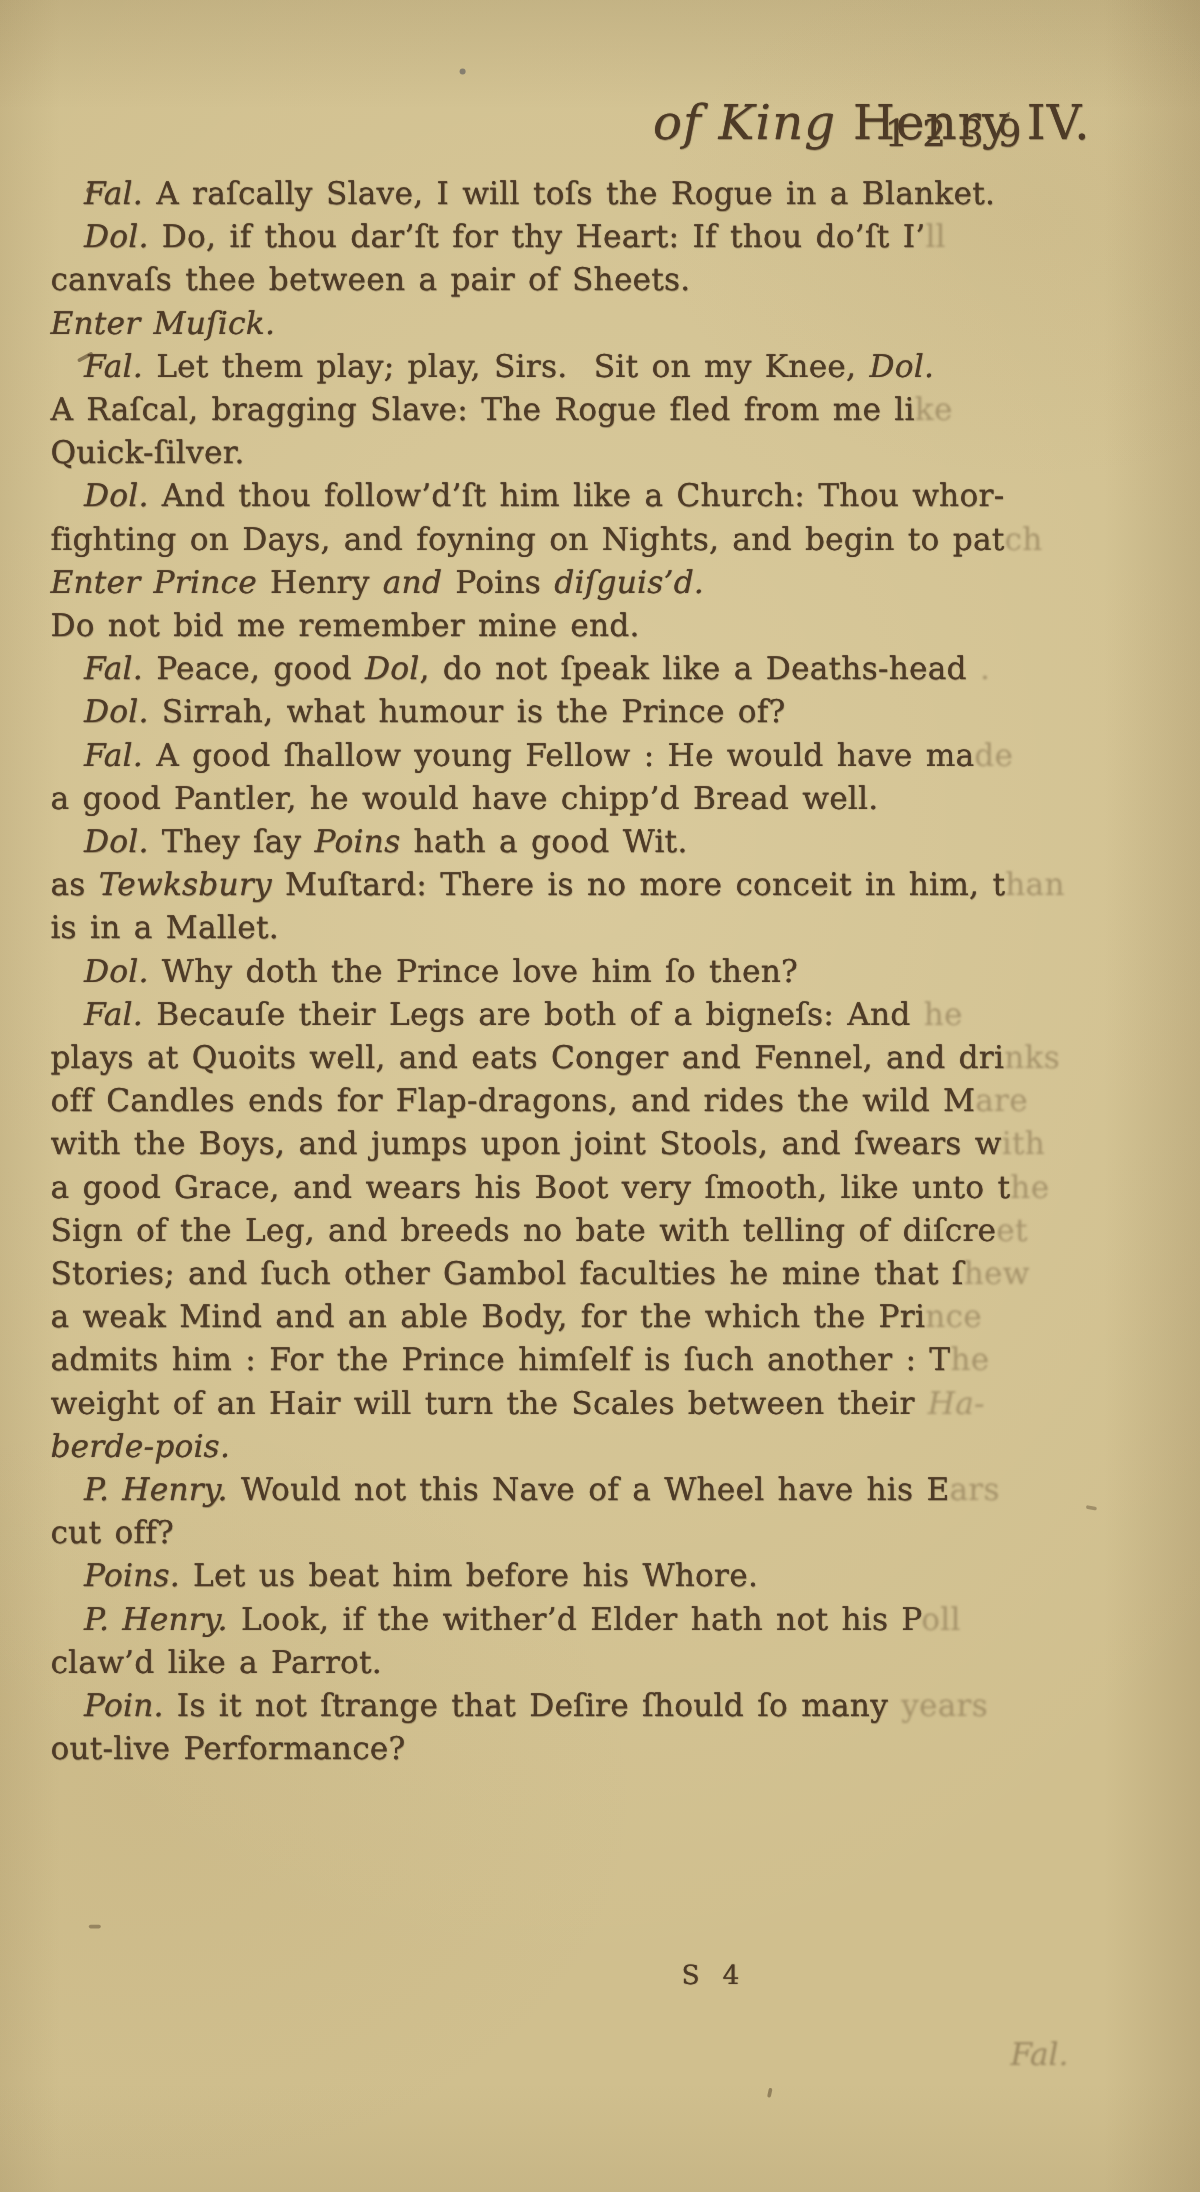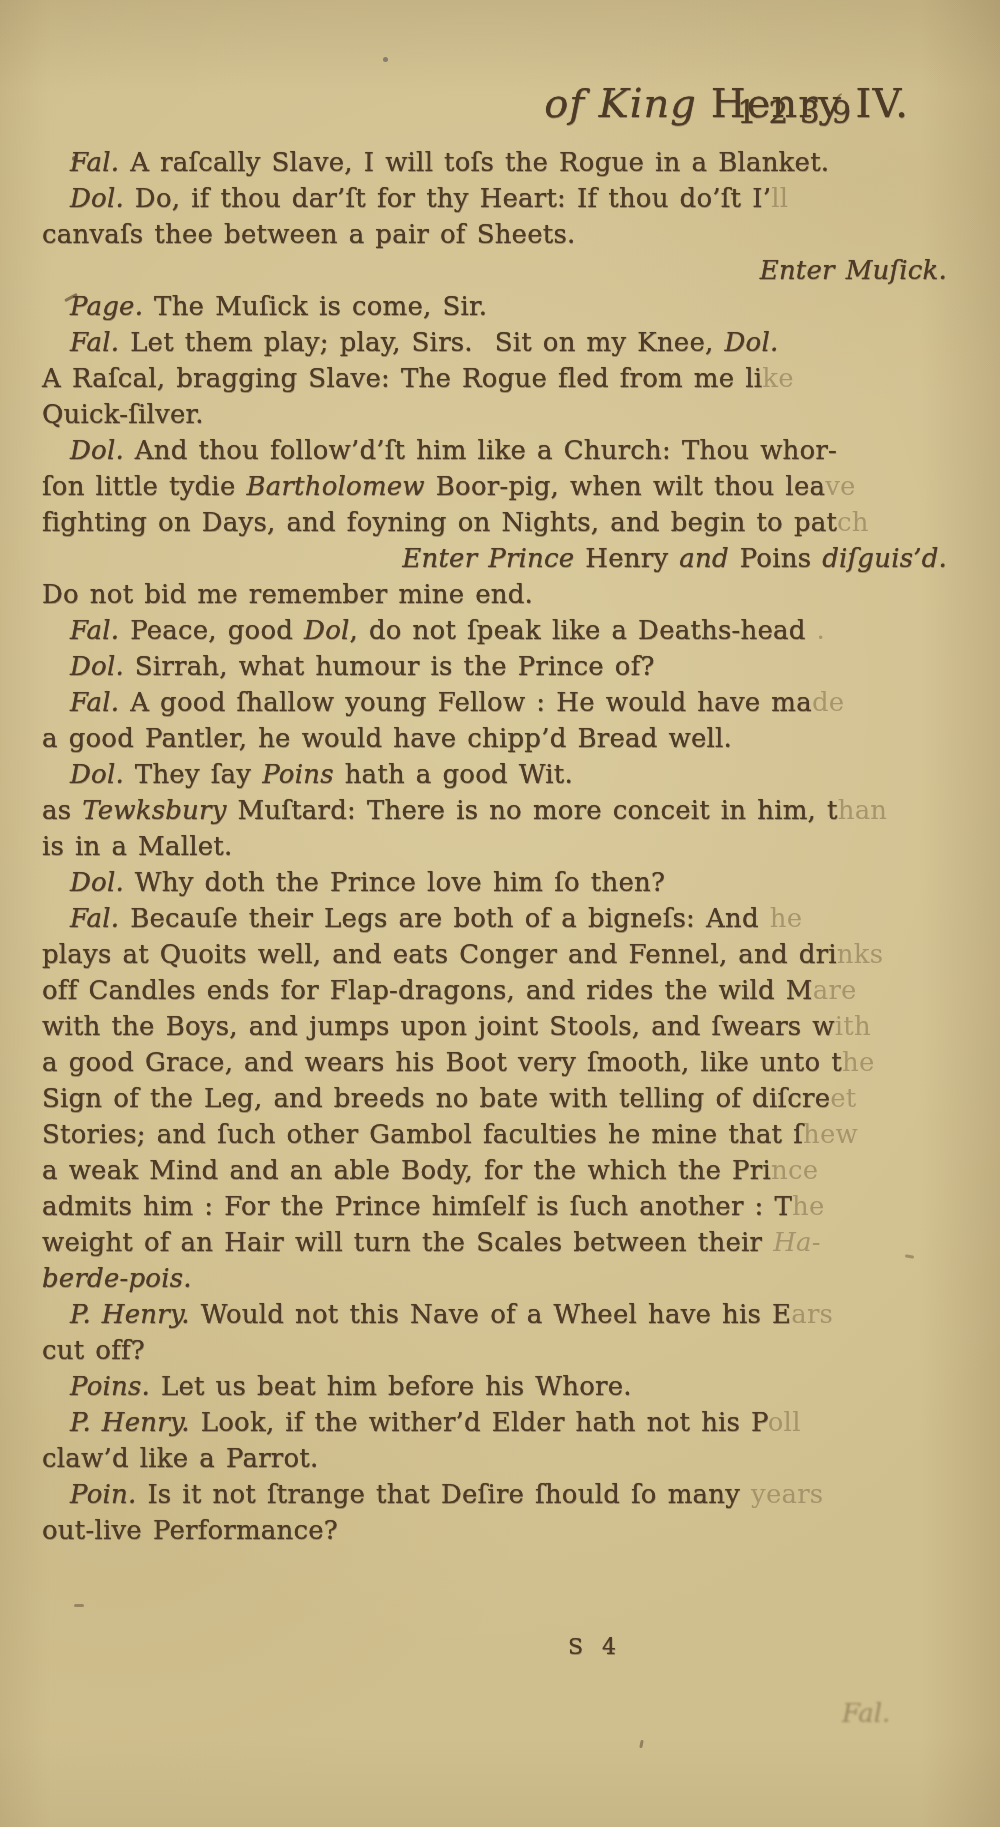--- a/index.html
+++ b/index.html
@@ -32,21 +32,21 @@
     position:absolute;left:791px;top:8px;font-size:24px;opacity:0.55;transform:rotate(18deg);
   }
   
   .text-block{position:absolute;left:42px;top:144px;width:905px;}
   .line{
     white-space:pre;height:36px;line-height:36px;font-size:26px;
     letter-spacing:0.2px;word-spacing:2.5px;
     text-shadow:0 0 0.7px rgba(78,59,39,0.85), 0.4px 0.5px 0.6px rgba(70,52,32,0.35);
   }
   .line.speech{padding-left:28px;}
-  .line.center{text-align:right;}
+  .line.center{text-align:left;}
   .it{font-style:italic;}
   .fade{color:rgba(130,110,74,0.55);filter:blur(0.7px);text-shadow:none;}
   
   .signature{
     position:absolute;left:568px;top:1634px;font-size:22px;letter-spacing:6px;
   }
   .catchword{
     position:absolute;left:842px;top:1698px;font-size:26px;font-style:italic;
     color:rgba(120,100,66,0.60);filter:blur(0.8px);
   }
@@ -68,26 +68,24 @@
   </div>
   <div class="page-number ink">1239</div>
   <div class="corner-mark">‘</div>
 </div>
 
 <div class="text-block">
     <div class="line speech"><span class="it">Fal.</span><span> A raſcally Slave, I will toſs the Rogue in a Blanket.</span></div>
     <div class="line speech"><span class="it">Dol.</span><span> Do, if thou dar’ſt for thy Heart: If thou do’ſt I’</span><span class="fade">ll</span></div>
     <div class="line flush"><span>canvaſs thee between a pair of Sheets.</span></div>
     <div class="line center"><span class="it">Enter Muſick.</span></div>
-    <div class="line speech"><span class="it">Page.</span><span> The Muſick is come, Sir.</span></div>
     <div class="line speech"><span class="it">Fal.</span><span> Let them play; play, Sirs.  Sit on my Knee, </span><span class="it">Dol.</span></div>
     <div class="line flush"><span>A Raſcal, bragging Slave: The Rogue fled from me li</span><span class="fade">ke</span></div>
     <div class="line flush"><span>Quick-ſilver.</span></div>
     <div class="line speech"><span class="it">Dol.</span><span> And thou follow’d’ſt him like a Church: Thou whor-</span></div>
-    <div class="line flush"><span>ſon little tydie </span><span class="it">Bartholomew</span><span> Boor-pig, when wilt thou lea</span><span class="fade">ve</span></div>
     <div class="line flush"><span>fighting on Days, and foyning on Nights, and begin to pat</span><span class="fade">ch</span></div>
     <div class="line center"><span class="it">Enter Prince </span><span>Henry </span><span class="it">and </span><span>Poins </span><span class="it">diſguis’d.</span></div>
     <div class="line flush"><span>Do not bid me remember mine end.</span></div>
     <div class="line speech"><span class="it">Fal.</span><span> Peace, good </span><span class="it">Dol</span><span>, do not ſpeak like a Deaths-head</span><span class="fade"> .</span></div>
     <div class="line speech"><span class="it">Dol.</span><span> Sirrah, what humour is the Prince of?</span></div>
     <div class="line speech"><span class="it">Fal.</span><span> A good ſhallow young Fellow : He would have ma</span><span class="fade">de</span></div>
     <div class="line flush"><span>a good Pantler, he would have chipp’d Bread well.</span></div>
     <div class="line speech"><span class="it">Dol.</span><span> They ſay </span><span class="it">Poins</span><span> hath a good Wit.</span></div>
     <div class="line flush"><span>as </span><span class="it">Tewksbury</span><span> Muſtard: There is no more conceit in him, t</span><span class="fade">han</span></div>
     <div class="line flush"><span>is in a Mallet.</span></div>

